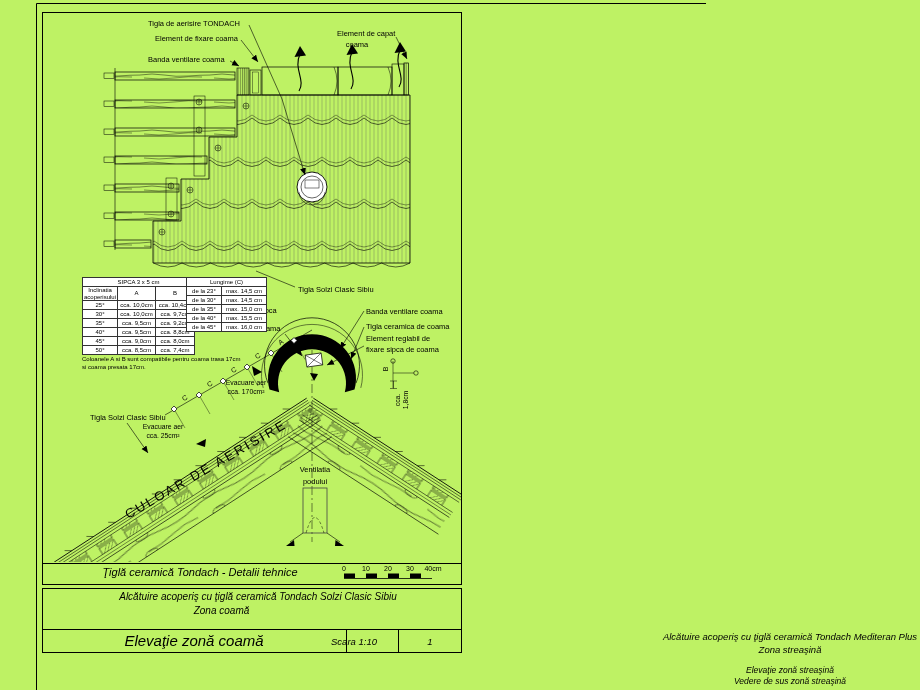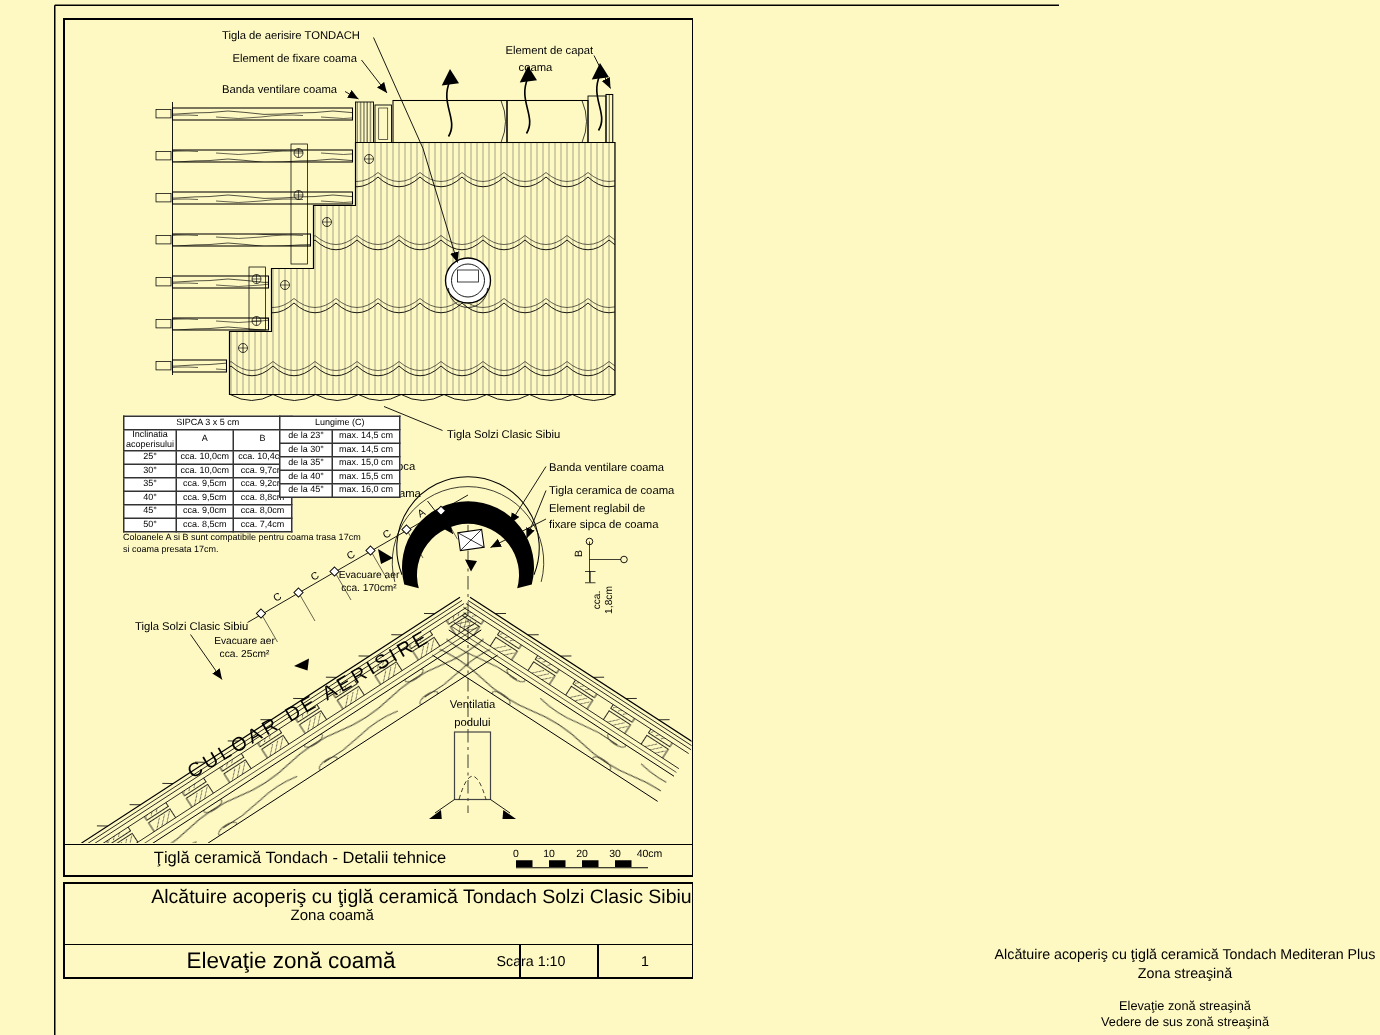--- a/index.html
+++ b/index.html
@@ -1,27 +1,27 @@
 <!DOCTYPE html>
 <html><head>
 <meta charset="utf-8">
 <style>
   html,body{margin:0;padding:0;background:#e8e8e8;}
-  .sheet{position:relative;width:920px;height:690px;background:#fef9c3;overflow:hidden;
+  .sheet{position:relative;width:920px;height:690px;background:#bef264;overflow:hidden;
          font-family:"Liberation Sans",sans-serif;color:#000;}
   svg{position:absolute;left:0;top:0;}
   svg text{font-family:"Liberation Sans",sans-serif;fill:#000;}
   .t75{font-size:7.5px;}
   .t68{font-size:6.8px;}
   .t70{font-size:7px;}
   .culoar{font-size:13px;letter-spacing:2.5px;}
   .ov{position:absolute;line-height:1.15;}
-  .ctr{text-align:center;}
+  .ctr{text-align:center;font-style:italic;}
   .strip-title{left:50px;top:566px;width:300px;font-size:11px;}
-  .proj1{left:42px;top:591px;width:432px;font-size:13px;margin-left:23px;}
+  .proj1{left:42px;top:591px;width:432px;font-size:10px;}
   .proj2{left:42px;top:605px;width:359px;font-size:10px;}
   .view1{left:42px;top:632px;width:304px;font-size:15px;}
   .view2{left:42px;top:643px;width:304px;font-size:9px;}
   .scara{left:328px;top:637px;width:52px;font-size:9.5px;}
   .shno{left:398px;top:637px;width:64px;font-size:9.5px;}
   .nx1{left:640px;top:632px;width:300px;font-size:9.5px;}
   .nx2{left:640px;top:645px;width:300px;font-size:9.5px;}
   .nx3{left:640px;top:666px;width:300px;font-size:8.5px;}
   .nx4{left:640px;top:677px;width:300px;font-size:8.5px;}
   table.cad{border-collapse:collapse;background:#fff;}

